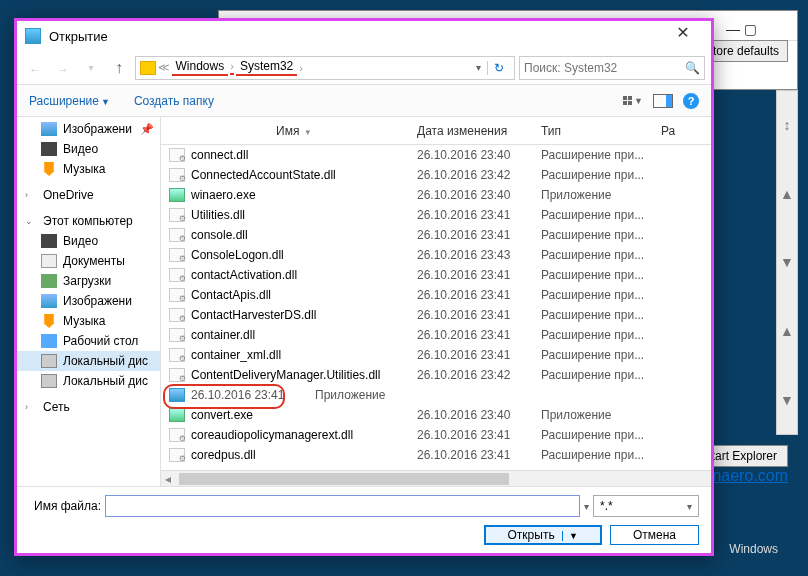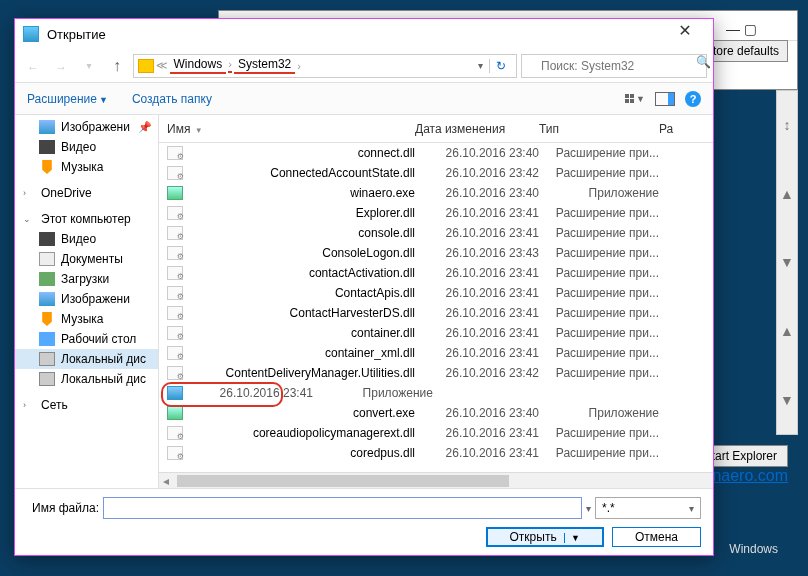--- a/index.html
+++ b/index.html
@@ -10,38 +10,38 @@
 .bgwin-title { height:30px; background:#fff; border-bottom:1px solid #ddd; }
 .bgwin-dots { position:absolute; right:40px; top:10px; font-size:14px; color:#333; }
 .restore-btn { position:absolute; right:20px; top:40px; border:1px solid #888; background:#eee; padding:3px 8px; font-size:12px; }
 .restart-btn { position:absolute; right:20px; top:445px; border:1px solid #888; background:#eee; padding:3px 10px; font-size:12px; }
 .winaero { position:absolute; right:20px; top:467px; font-size:16px; color:#0066cc; text-decoration:underline; }
 .win-label { position:absolute; right:30px; bottom:20px; font-size:12px; color:#ddd; }
 .right-bar { position:absolute; right:10px; top:90px; width:22px; height:345px; background:#eee; border:1px solid #ccc; display:flex; flex-direction:column; align-items:center; justify-content:space-around; }
 .right-bar span { color:#777; font-size:14px; }
 
 
-.dialog { position:absolute; top:18px; left:14px; width:700px; height:538px; background:#fff; border:1px solid #d946ef; box-shadow:0 4px 20px rgba(0,0,0,0.4); display:flex; flex-direction:column; }
+.dialog { position:absolute; top:18px; left:14px; width:700px; height:538px; background:#fff; border:3px solid #d946ef; box-shadow:0 4px 20px rgba(0,0,0,0.4); display:flex; flex-direction:column; }
 .titlebar { height:30px; background:#fff; display:flex; align-items:center; padding:0 8px; }
 .titlebar .icon { width:16px; height:16px; margin-right:8px; background:linear-gradient(#6cf,#39c); border:1px solid #39c; }
 .titlebar .title { flex:1; font-size:13px; }
 .titlebar .close { width:40px; height:28px; text-align:center; line-height:22px; font-size:16px; color:#333; cursor:pointer; }
 
 .navbar { height:34px; background:#fff; display:flex; align-items:center; padding:0 6px; gap:4px; border-bottom:1px solid #e0e0e0; }
 .nav-btn { width:24px; height:24px; border-radius:3px; display:flex; align-items:center; justify-content:center; color:#666; cursor:pointer; }
 .nav-btn.disabled { color:#ccc; }
 .nav-up { font-size:16px; }
 .addr { flex:1; height:24px; border:1px solid #ccc; display:flex; align-items:center; padding:0 4px; gap:2px; }
 .addr-icon { width:16px; height:14px; background:#fc0; border:1px solid #e6a800; }
 .addr-seg { padding:0 4px; font-size:12px; }
 .addr-sep { color:#999; font-size:11px; }
 .underline-red { border-bottom:2px solid #d32; padding-bottom:1px; }
 .addr-drop { margin-left:auto; color:#666; font-size:10px; padding:0 4px; }
 .addr-refresh { border-left:1px solid #ccc; padding:0 6px; color:#0066cc; }
-.search { width:186px; height:24px; border:1px solid #ccc; display:flex; padding:0 19px; }
+.search { width:186px; height:24px; border:1px solid #ccc; display:flex; align-items:center; padding:0 4px; }
 .search input { border:none; outline:none; flex:1; font-size:12px; color:#888; }
 .search-icon { color:#666; font-size:12px; }
 
 .toolbar { height:32px; background:#fbfbfb; display:flex; align-items:center; padding:0 12px; border-bottom:1px solid #e0e0e0; }
 .toolbar .link { color:#1566b5; font-size:12px; margin-right:24px; cursor:pointer; }
 .toolbar .link .drop { font-size:9px; margin-left:2px; }
 .toolbar .right { margin-left:auto; display:flex; align-items:center; gap:10px; }
 .view-icon { display:flex; align-items:center; gap:2px; color:#666; }
 .view-icon .sq { width:4px; height:4px; background:#666; display:inline-block; }
 .help-icon { width:16px; height:16px; border-radius:50%; background:#2196f3; color:#fff; font-size:11px; font-weight:bold; text-align:center; line-height:16px; }
@@ -62,26 +62,26 @@
 .ic-pc { background:linear-gradient(#6cf,#39c); }
 .ic-doc { background:#eee; border:1px solid #999; }
 .ic-dl { background:#6a6; }
 .ic-desk { background:#5af; }
 .ic-disk { background:#ccc; border:1px solid #888; }
 .ic-net { background:#5af; border-radius:50%; }
 .pin { color:#777; font-size:11px; margin-left:auto; margin-right:6px; }
 
 .list { flex:1; display:flex; flex-direction:column; overflow:hidden; }
 .list-head { height:28px; display:flex; align-items:center; border-bottom:1px solid #e0e0e0; font-size:12px; color:#333; padding-left:8px; }
-.col-name { width:248px; }
+.col-name { width:248px;text-align:center; }
 .col-date { width:124px; }
 .col-type { width:120px; }
 .col-size { width:26px; }
 .list-body { flex:1; overflow-y:auto; overflow-x:hidden; }
-.row { height:20px; display:flex; align-items:center; padding-left:8px; font-size:12px; cursor:pointer;text-align:right; }
+.row { height:20px; display:flex; align-items:center; padding-left:8px; font-size:12px; cursor:pointer; }
 .row .fic { width:16px; height:14px; margin-right:6px; flex-shrink:0; }
 .fic-dll { background:#fafafa; border:1px solid #ccc; position:relative; }
 .fic-dll::after { content:'⚙'; position:absolute; right:-2px; bottom:-2px; font-size:8px; color:#888; }
 .fic-exe { background:linear-gradient(#afe,#5c8); border:1px solid #5a7; }
 .fic-exe2 { background:linear-gradient(#8cf,#39c); border:1px solid #39c; }
 .row .rn { width:226px; white-space:nowrap; overflow:hidden; }
 .row .rd { width:124px; color:#555; }
 .row .rt { width:120px; color:#555; white-space:nowrap; overflow:hidden; }
 .highlight { position:relative; }
 .highlight::before { content:''; position:absolute; left:2px; top:-1px; width:118px; height:21px; border:2px solid #d32; border-radius:10px; pointer-events:none; }
@@ -257,21 +257,21 @@
       <span class="rt">Расширение при...</span>
     </div>
           <div class="row">
       <span class="fic fic-exe"></span>
       <span class="rn">winaero.exe</span>
       <span class="rd">26.10.2016 23:40</span>
       <span class="rt">Приложение</span>
     </div>
           <div class="row">
       <span class="fic fic-dll"></span>
-      <span class="rn">Explorer.dll</span>
+      <span class="rn">Utilities.dll</span>
       <span class="rd">26.10.2016 23:41</span>
       <span class="rt">Расширение при...</span>
     </div>
           <div class="row">
       <span class="fic fic-dll"></span>
       <span class="rn">console.dll</span>
       <span class="rd">26.10.2016 23:41</span>
       <span class="rt">Расширение при...</span>
     </div>
           <div class="row">

